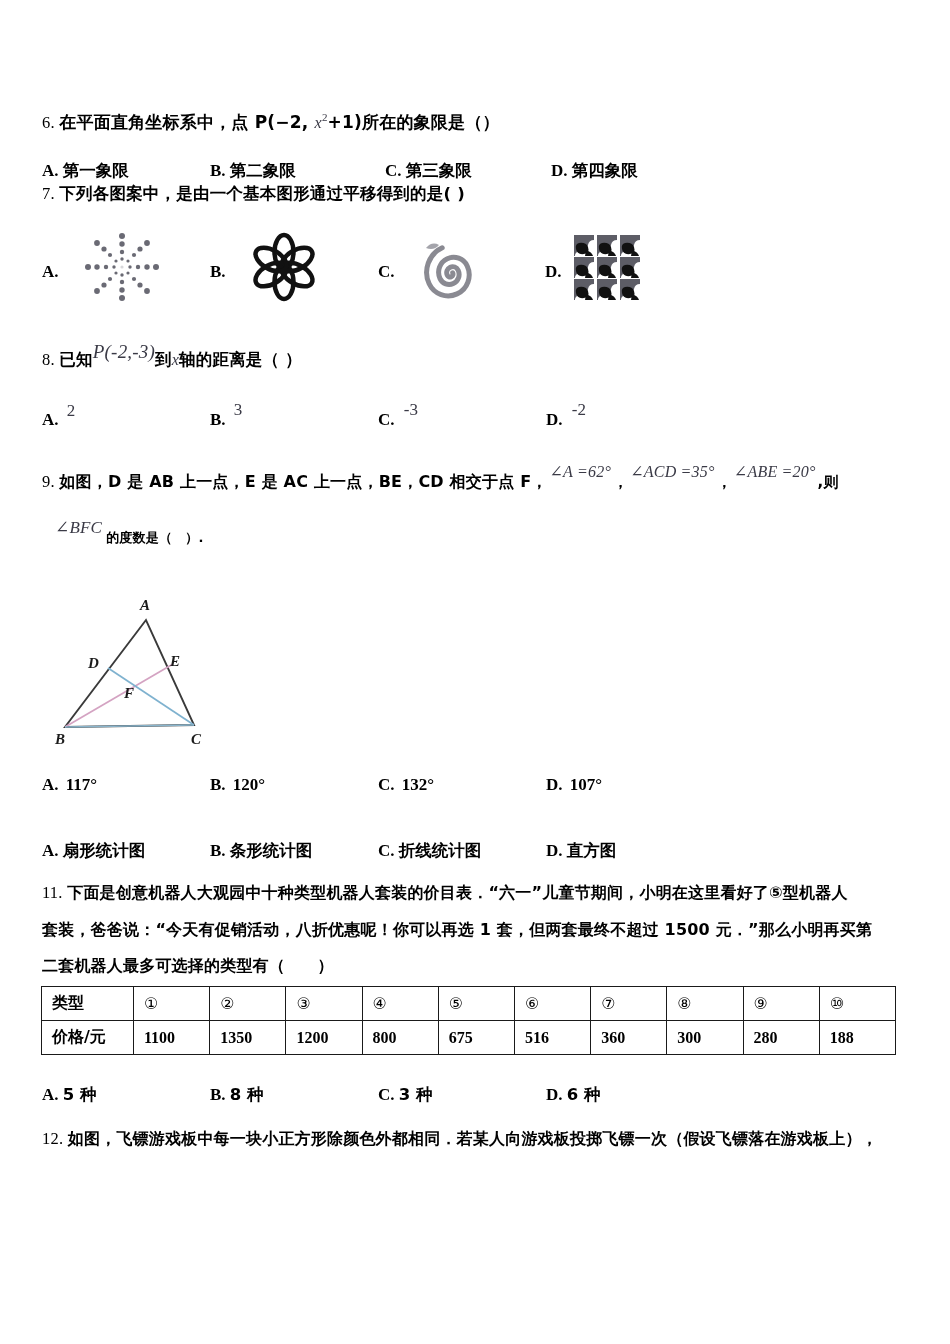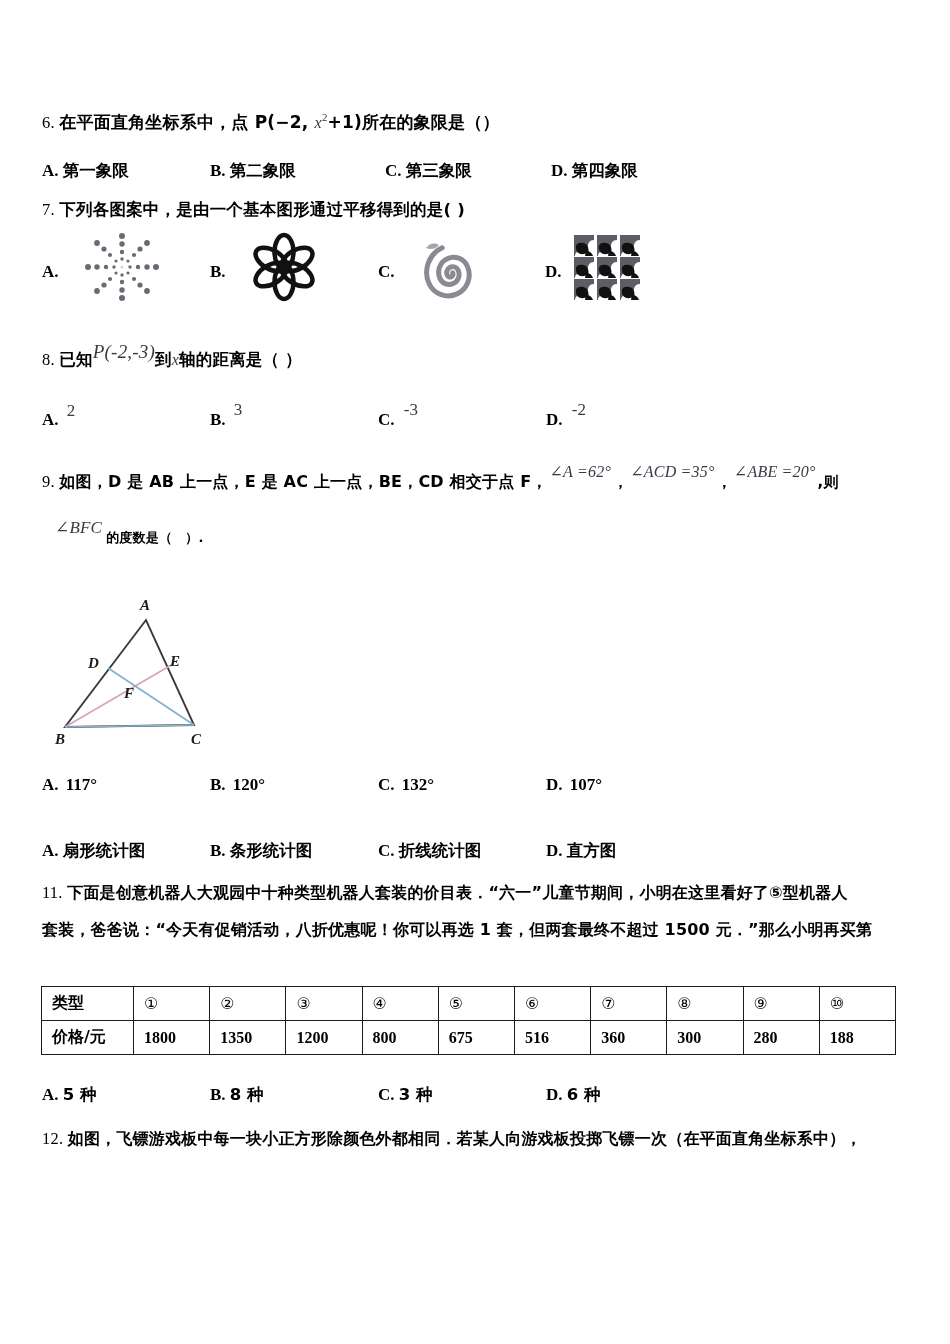--- a/index.html
+++ b/index.html
@@ -75,21 +75,21 @@
   .sup-sm {
     font-size: 11px;
     vertical-align: super;
   }
 
   
   #q6-stem { left: 42px; top: 110px; }
   #q6-opts-row { left: 42px; top: 160px; }
 
   
-  #q7-stem { left: 42px; top: 198px; }
+  #q7-stem { left: 42px; top: 182px; }
   .fig-opt {
     position: absolute;
     top: 262px;
     font-family: "Liberation Serif", serif;
     font-weight: 700;
     font-size: 17px;
   }
 
   
   #q8-stem { left: 42px; top: 346px; }
@@ -401,20 +401,23 @@
     </div>
   </div>
 
   <div class="qline p11" id="q11-l1">
     <span class="qnum">11.</span>
     <span class="cn-reg" style="font-size:16px">下面是创意机器人大观园中十种类型机器人套装的价目表．“六一”儿童节期间，小明在这里看好了⑤型机器人</span>
   </div>
   <div class="qline p11" id="q11-l2">
     <span class="cn-reg" style="font-size:16px">套装，爸爸说：“今天有促销活动，八折优惠呢！你可以再选 1 套，但两套最终不超过 1500 元．”那么小明再买第</span>
   </div>
+  <div class="qline p11" id="q11-l3">
+    <span class="cn-reg" style="font-size:16px">二套机器人最多可选择的类型有（　　）</span>
+  </div>
 
   <table id="price-table">
     <colgroup>
       <col class="c0">
         <col>
         <col>
         <col>
         <col>
         <col>
         <col>
@@ -432,21 +435,21 @@
         <td class="circ">④</td>
         <td class="circ">⑤</td>
         <td class="circ">⑥</td>
         <td class="circ">⑦</td>
         <td class="circ">⑧</td>
         <td class="circ">⑨</td>
         <td class="circ">⑩</td>
       </tr>
       <tr>
         <td class="hdr">价格/元</td>
-        <td>1800</td>
+        <td>1100</td>
         <td>1350</td>
         <td>1200</td>
         <td>800</td>
         <td>675</td>
         <td>516</td>
         <td>360</td>
         <td>300</td>
         <td>280</td>
         <td>188</td>
       </tr>
@@ -467,16 +470,16 @@
       <span class="opttext">3 种</span>
     </div>
     <div class="opt" style="left:546px;top:1084px">
       <span class="optlabel">D.</span>
       <span class="opttext">6 种</span>
     </div>
   </div>
 
   <div class="qline" id="q12-l1">
     <span class="qnum">12.</span>
-    <span class="cn-reg" style="font-size:16px">如图，飞镖游戏板中每一块小正方形除颜色外都相同．若某人向游戏板投掷飞镖一次（在平面直角坐标系中），</span>
+    <span class="cn-reg" style="font-size:16px">如图，飞镖游戏板中每一块小正方形除颜色外都相同．若某人向游戏板投掷飞镖一次（假设飞镖落在游戏板上），</span>
   </div>
 
 </div>
 
 </body></html>

